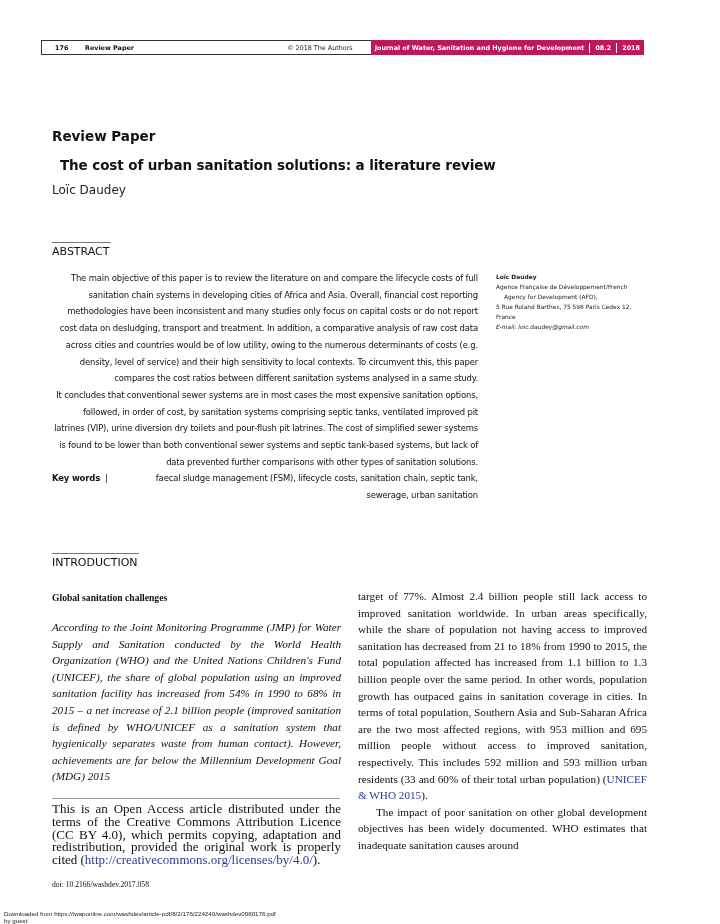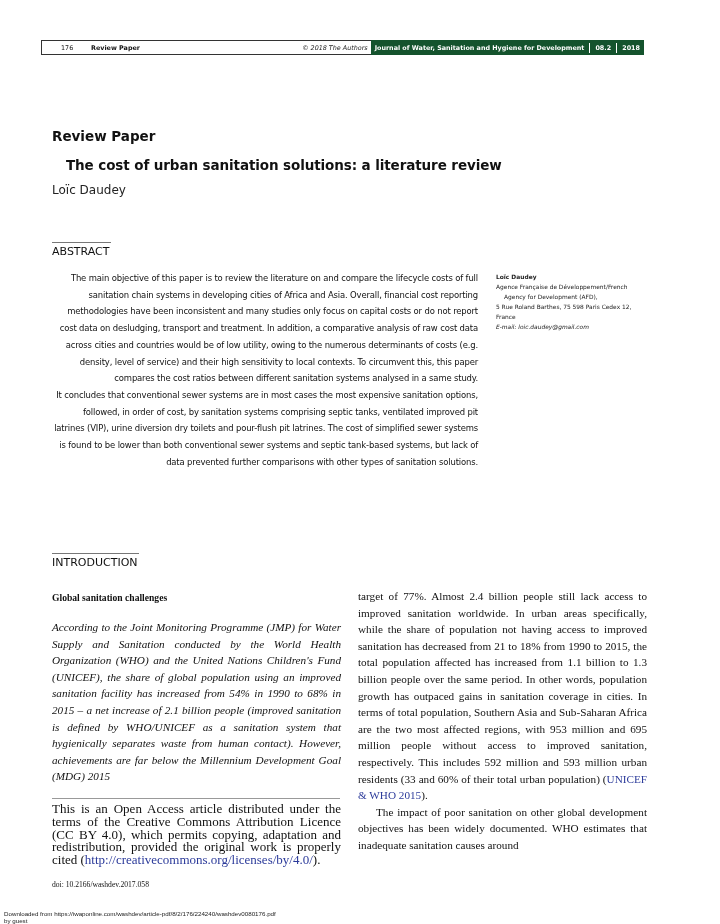--- a/index.html
+++ b/index.html
@@ -2,30 +2,30 @@
 <html><head>
 <meta charset="utf-8">
 <style>
   html, body { margin: 0; padding: 0; background: #ffffff; }
   body { width: 720px; height: 924px; position: relative; overflow: hidden; color: #111; }
 
   
   .run-head { position: absolute; left: 41px; top: 40px; width: 603px; height: 15px;
     border: 1px solid #333; border-right: none; box-sizing: border-box; display: flex; align-items: center;
     font-family: "DejaVu Sans", sans-serif; font-size: 6.4px; }
-  .run-head .page-no { margin-left: 19px; font-weight: normal; width: 30px; }
+  .run-head .page-no { margin-left: 13px; font-weight: bold; width: 30px; }
   .run-head .section { font-weight: bold; }
-  .run-head .copyright { margin-left: auto; margin-right: 3px; color: #222; font-style: italic; }
-  .run-head .journal-bar { background: #14532d; color: #fff; height: 15px; margin-top: -1px; margin-bottom: -1px;
+  .run-head .copyright { margin-left: auto; margin-right: 18px; color: #222; }
+  .run-head .journal-bar { background: #be185d; color: #fff; height: 15px; margin-top: -1px; margin-bottom: -1px;
     display: flex; align-items: center; padding: 0 4px; font-weight: bold; white-space: nowrap; }
   .run-head .journal-bar .sep { display: inline-block; width: 1px; height: 10px; background: #fff; margin: 0 5px; }
 
   .paper-type { position: absolute; left: 52px; top: 128px; font-family: "DejaVu Sans", sans-serif;
     font-weight: bold; font-size: 13.5px; }
-  .title { position: absolute; left: 66px; top: 157px; font-family: "DejaVu Sans", sans-serif;
+  .title { position: absolute; left: 60px; top: 157px; font-family: "DejaVu Sans", sans-serif;
     font-weight: bold; font-size: 13.5px; letter-spacing: -0.1px; }
   .author { position: absolute; left: 52px; top: 183px; font-family: "DejaVu Sans", sans-serif; font-size: 12px; color: #222; }
 
   .rule-short { position: absolute; left: 52px; height: 1px; background: #777; }
   .section-head { position: absolute; left: 52px; font-family: "DejaVu Sans", sans-serif; font-weight: normal; font-size: 11px; }
 
   .abstract { position: absolute; left: 52px; top: 270px; width: 426px;
     font-family: "DejaVu Sans", sans-serif; font-size: 8.45px; line-height: 16.7px; color: #111; letter-spacing: -0.15px; text-align: right; }
   .abstract p { margin: 0; }
   .keywords { display: flex; margin-top: 0; }
@@ -76,20 +76,25 @@
 <div class="paper-type">Review Paper</div>
 <div class="title">The cost of urban sanitation solutions: a literature review</div>
 <div class="author">Loïc Daudey</div>
 
 <div class="rule-short" style="top:242px; width:59px;"></div>
 <div class="section-head" style="top:245px;">ABSTRACT</div>
 
 <div class="abstract">
   <p>The main objective of this paper is to review the literature on and compare the lifecycle costs of full sanitation chain systems in developing cities of Africa and Asia. Overall, financial cost reporting methodologies have been inconsistent and many studies only focus on capital costs or do not report cost data on desludging, transport and treatment. In addition, a comparative analysis of raw cost data across cities and countries would be of low utility, owing to the numerous determinants of costs (e.g. density, level of service) and their high sensitivity to local contexts. To circumvent this, this paper compares the cost ratios between different sanitation systems analysed in a same study.</p>
   <p>It concludes that conventional sewer systems are in most cases the most expensive sanitation options, followed, in order of cost, by sanitation systems comprising septic tanks, ventilated improved pit latrines (VIP), urine diversion dry toilets and pour-flush pit latrines. The cost of simplified sewer systems is found to be lower than both conventional sewer systems and septic tank-based systems, but lack of data prevented further comparisons with other types of sanitation solutions.</p>
+  <div class="keywords">
+    <span class="kw-label">Key words</span>
+    <span class="kw-sep">|</span>
+    <span class="kw-text">faecal sludge management (FSM), lifecycle costs, sanitation chain, septic tank, sewerage, urban sanitation</span>
+  </div>
 </div>
 
 <div class="affil">
   <div class="name">Loïc Daudey</div>
   <div>Agence Française de Développement/French</div>
   <div class="indent">Agency for Development (AFD),</div>
   <div>5 Rue Roland Barthes, 75 598 Paris Cedex 12,</div>
   <div>France</div>
   <div style="font-style:italic;">E-mail: loic.daudey@gmail.com</div>
 </div>

